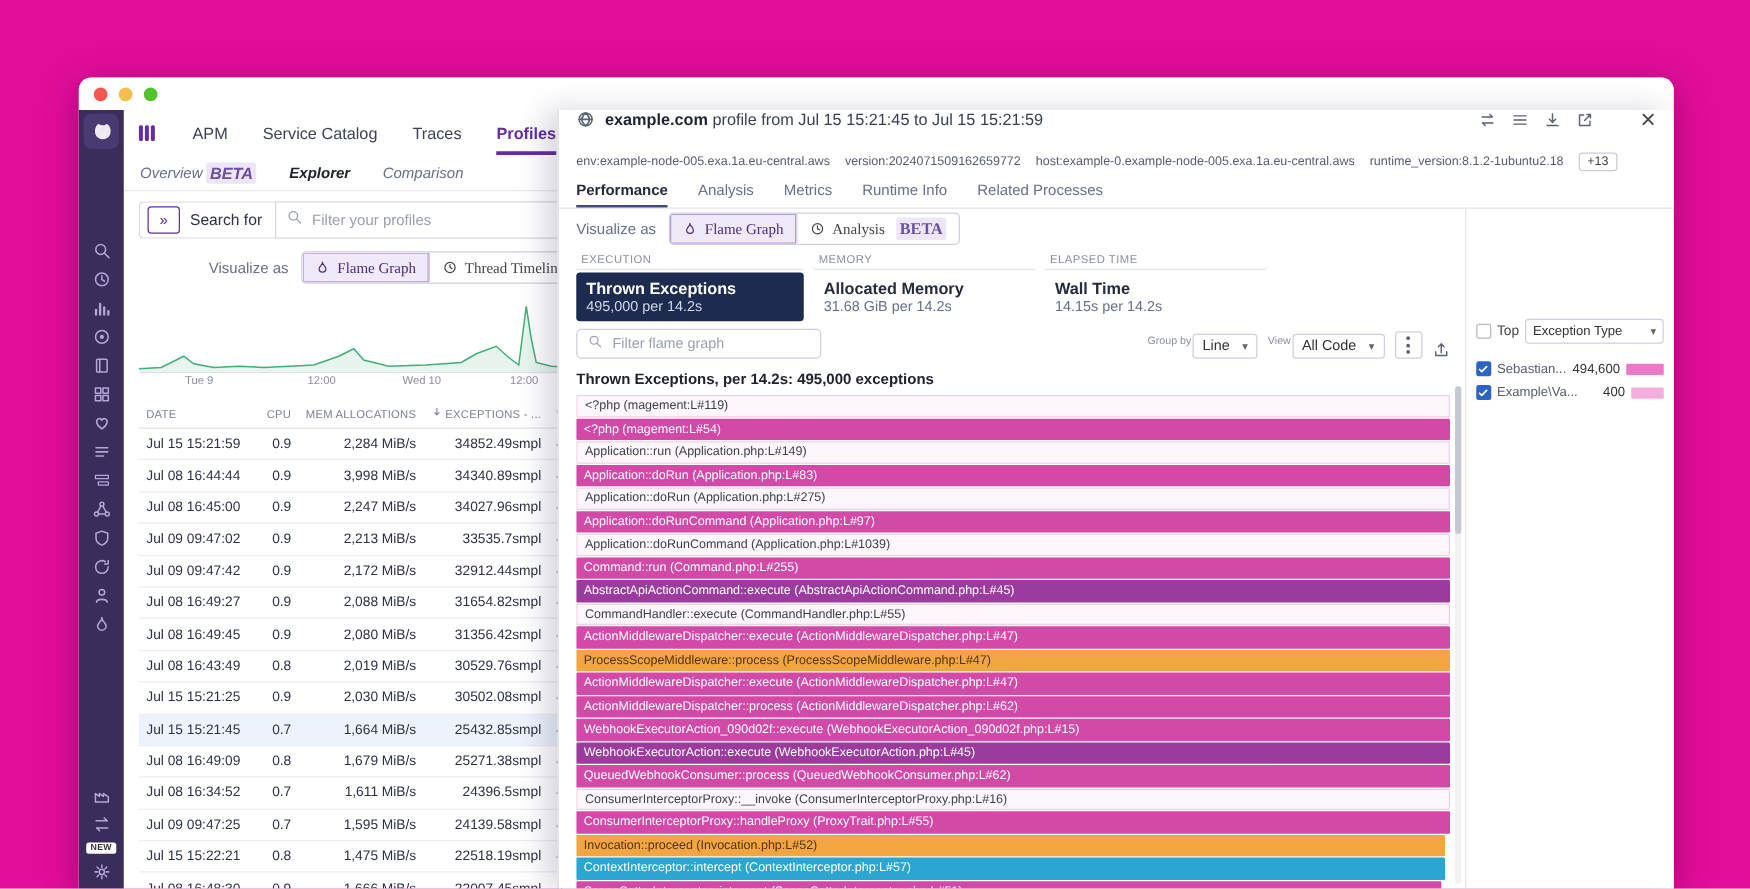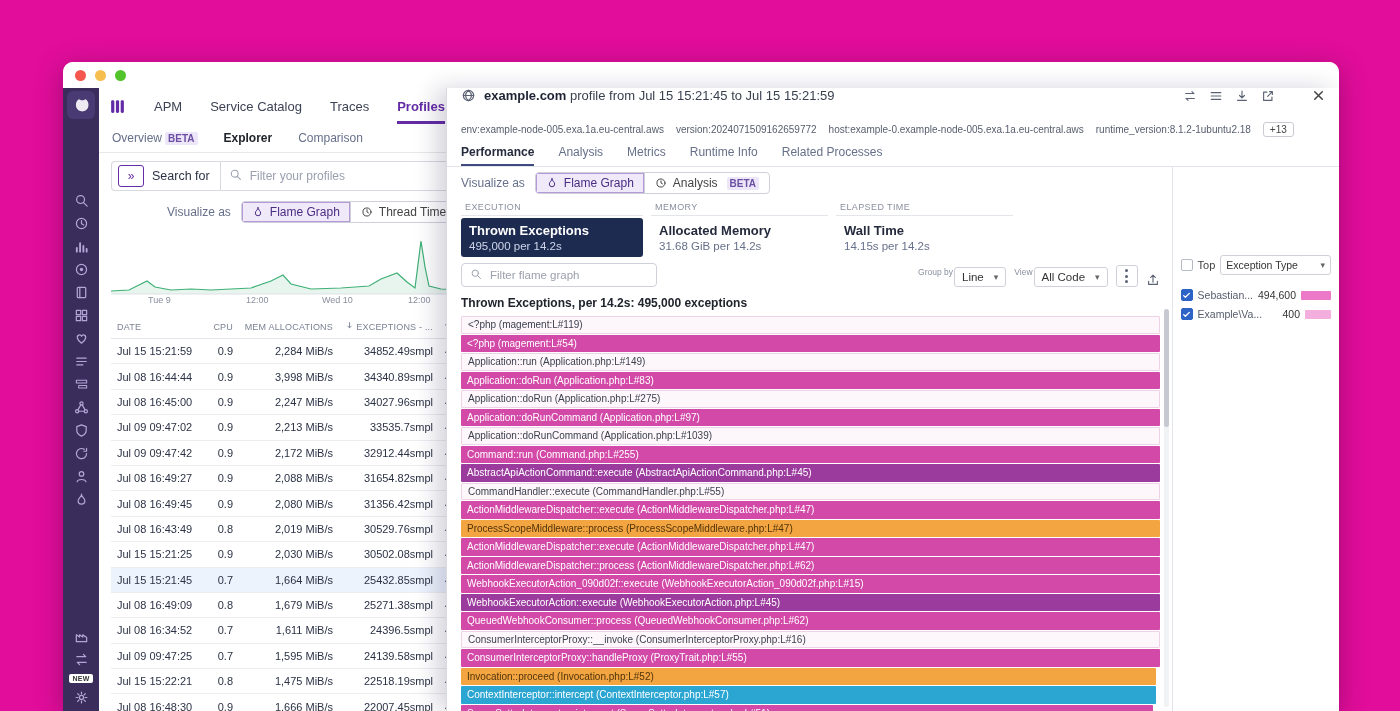--- a/index.html
+++ b/index.html
@@ -22,35 +22,35 @@
   .sb-icon{width:28px;height:23px;display:flex;align-items:center;justify-content:center;color:#B3A6D6;cursor:pointer;}
   .new-badge{font-size:7px;font-weight:bold;background:#fff;color:#333;border-radius:2px;padding:1px 3px;margin:3px 0;letter-spacing:.3px;}
   
   .main{position:absolute;left:36px;top:26px;right:0;bottom:0;display:flex;flex-direction:column;background:#fff;}
   .navbar{height:36px;display:flex;align-items:stretch;padding-left:10px;gap:28px;flex:0 0 36px;}
   .org-icon{align-self:center;color:#632CA6;display:flex;}
   .nav-item{display:flex;align-items:center;font-size:13px;color:#3c4354;border-bottom:3px solid transparent;padding-top:3px;cursor:pointer;}
   .nav-item.active{color:#632CA6;border-bottom-color:#632CA6;font-weight:bold;}
   .subnav{height:28px;flex:0 0 28px;display:flex;align-items:center;gap:26px;padding-left:13px;
           border-bottom:1px solid #e8e8ec;font-size:12px;color:#66708a;}
-  .subnav .sn-item{display:flex;align-items:center;cursor:pointer;}
+  .subnav .sn-item{display:flex;align-items:center;cursor:pointer;font-style:italic;}
   .subnav .sn-item.active{color:#20242c;font-weight:bold;}
-  .beta{font-size:10px;font-weight:bold;background:#EDE6F8;color:#6b4fa3;padding:1px 3px;border-radius:2px;margin-left:3px;text-align:right;}
+  .beta{font-size:13px;font-weight:bold;background:#EDE6F8;color:#6b4fa3;padding:1px 3px;border-radius:2px;margin-left:3px;text-align:right;}
   .content{flex:1;padding:8px 0 0 12px;position:relative;overflow:hidden;}
   
   .search-row{display:flex;align-items:center;gap:0;height:30px;}
   .search-left{display:flex;align-items:center;border:1px solid #d8d9df;border-right:none;border-radius:4px 0 0 4px;height:28px;padding:0 10px 0 6px;gap:8px;background:#fff;}
   .expand-btn{width:24px;height:20px;border:1px solid #632CA6;color:#632CA6;border-radius:3px;display:flex;align-items:center;justify-content:center;font-size:12px;cursor:pointer;}
   .search-label{font-size:12.5px;color:#2b3245;white-space:nowrap;cursor:pointer;}
   .search-right{display:flex;align-items:center;border:1px solid #d8d9df;border-radius:0 4px 4px 0;height:28px;flex:0 0 420px;padding:0 8px;gap:6px;color:#9aa0ae;background:#fff;}
   .search-right input{border:none;outline:none;flex:1;font-size:12px;font-family:inherit;color:#333;}
   .search-right input::placeholder{color:#9aa0ae;}
   
   .viz-row{display:flex;align-items:center;gap:10px;margin:10px 0 0 56px;font-size:12px;color:#66708a;}
-  .seg{display:flex;border:1px solid #cfd1da;border-radius:4px;overflow:hidden;background:#fff;}
+  .seg{display:flex;border:1px solid #cfd1da;border-radius:4px;overflow:hidden;background:#fff;font-family:Liberation Serif, serif;}
   .seg-btn{display:flex;align-items:center;gap:6px;padding:3px 10px;font-size:12px;color:#444;cursor:pointer;white-space:nowrap;}
   .seg-btn + .seg-btn{border-left:1px solid #cfd1da;}
   .seg-btn.sel{background:#EFE9FA;color:#4a2c82;box-shadow:inset 0 0 0 1px #b49ad8;}
   .seg-btn .ic{display:flex;color:inherit;}
   
   .chart-wrap{margin-top:8px;width:352px;height:64px;position:relative;}
   .ticks{position:relative;width:352px;height:12px;font-size:9px;color:#8a8f9e;}
   .ticks span{position:absolute;top:0;}
   
   .ptable{margin-top:14px;width:352px;font-size:11px;color:#2b3245;}

